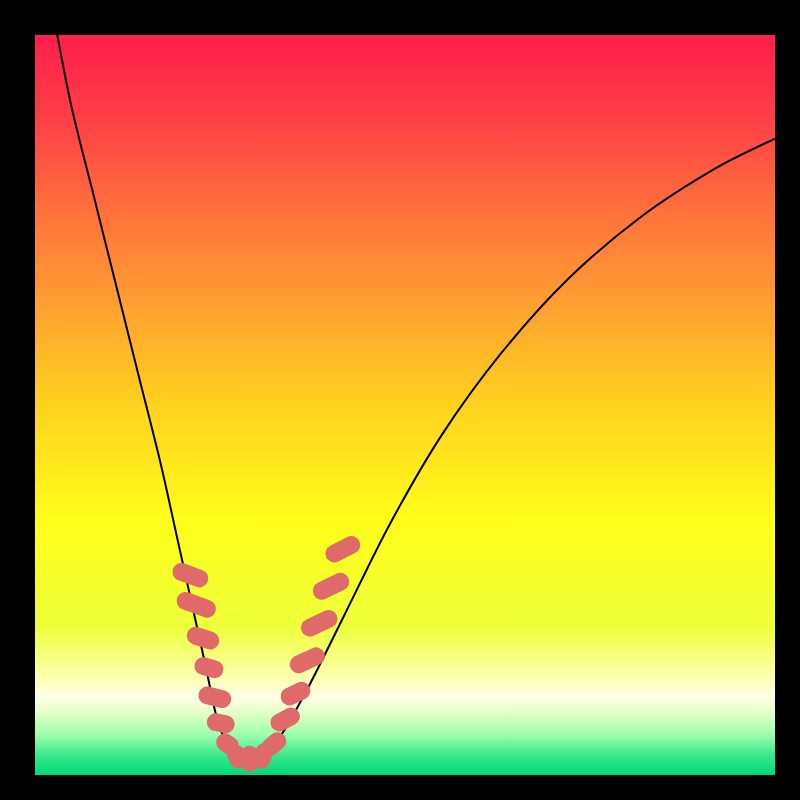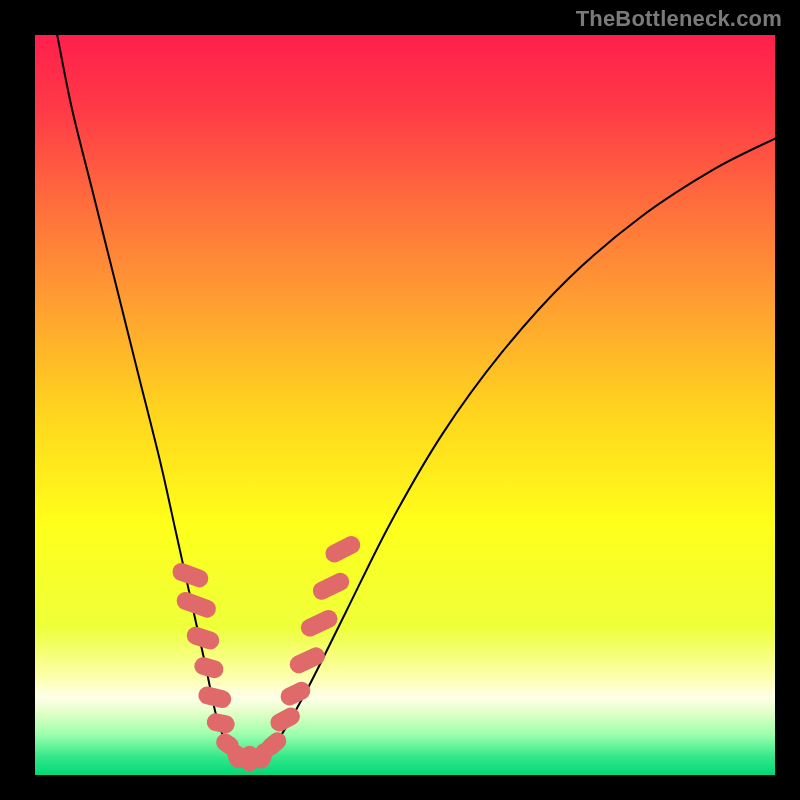--- a/index.html
+++ b/index.html
@@ -93,14 +93,13 @@
           <rect x="-1.200" y="-2.100" width="2.400" height="4.200" rx="1.200" ry="1.200" fill="#e06a6a" transform="translate(33.800 92.500) rotate(62)"></rect>
           <rect x="-1.200" y="-2.100" width="2.400" height="4.200" rx="1.200" ry="1.200" fill="#e06a6a" transform="translate(35.200 89.000) rotate(64)"></rect>
           <rect x="-1.200" y="-2.500" width="2.400" height="5.000" rx="1.200" ry="1.200" fill="#e06a6a" transform="translate(36.800 84.500) rotate(65)"></rect>
           <rect x="-1.200" y="-2.600" width="2.400" height="5.200" rx="1.200" ry="1.200" fill="#e06a6a" transform="translate(38.400 79.500) rotate(65)"></rect>
           <rect x="-1.200" y="-2.600" width="2.400" height="5.200" rx="1.200" ry="1.200" fill="#e06a6a" transform="translate(40.000 74.500) rotate(64)"></rect>
           <rect x="-1.200" y="-2.500" width="2.400" height="5.000" rx="1.200" ry="1.200" fill="#e06a6a" transform="translate(41.600 69.500) rotate(63)"></rect>
         </g>
     </svg>
   </div>
 
-  <div class="watermark">TheBottleneck.com</div>
 </div>
 
 </body></html>

